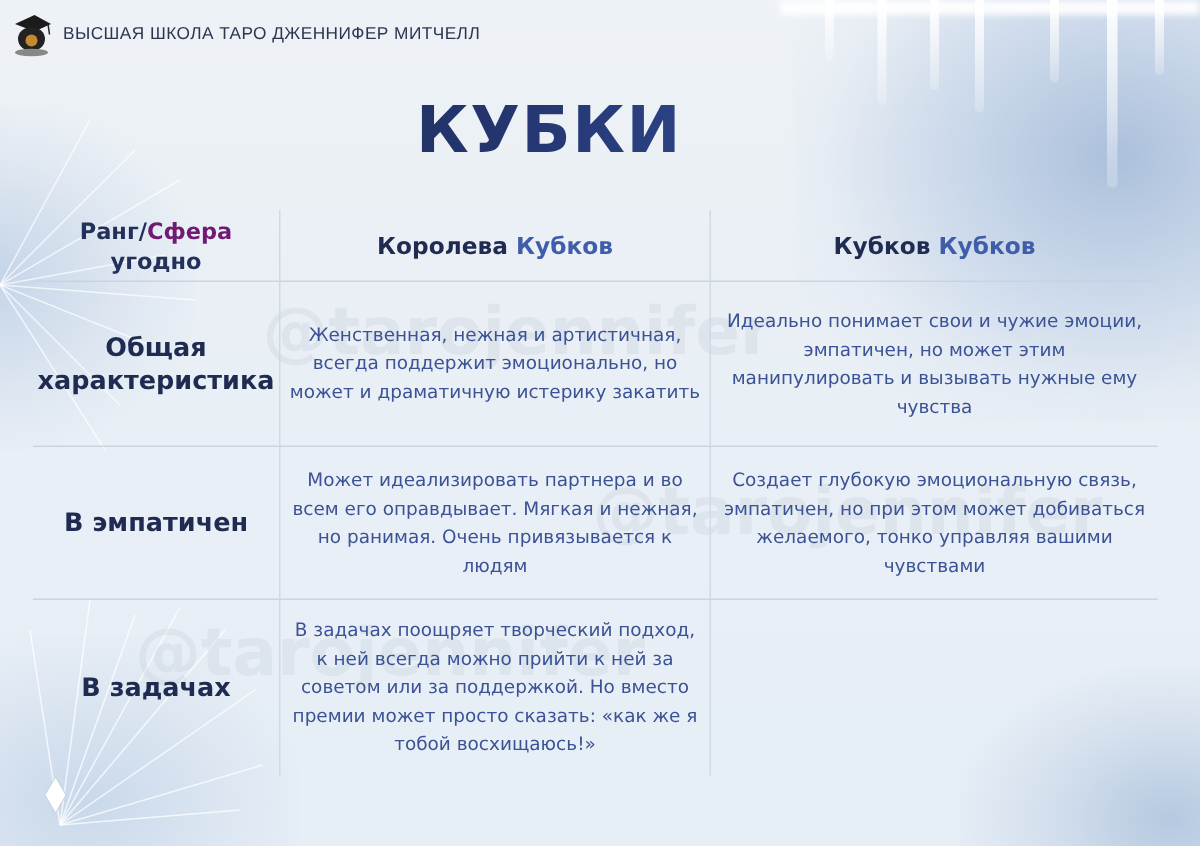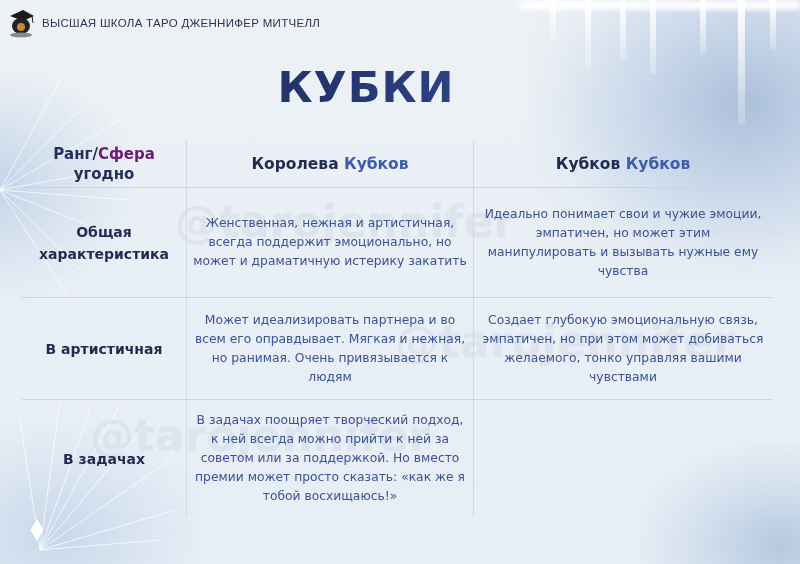--- a/index.html
+++ b/index.html
@@ -55,21 +55,21 @@
   .c2 { width:298px; padding:0 8px; }
   .r-head { height:47px; }
   .r1 { height:109px; }
   .r2 { height:101px; }
   .r3 { height:117px; }
 
   .rank-label { font-family:"DejaVu Sans", sans-serif; font-weight:bold; font-size:15px; line-height:20px; color:#22305a; }
   .rank-label .accent { color:#701a75; }
   .col-head { font-family:"DejaVu Sans", sans-serif; font-weight:bold; font-size:15.5px; color:#1f2b50; }
   .col-head .accent { color:#3f5da8; }
-  .row-label { font-family:"DejaVu Sans", sans-serif; font-weight:bold; font-size:14px; line-height:22px; color:#1f2b50; }
+  .row-label { font-family:"DejaVu Sans", sans-serif; font-weight:bold; font-size:17px; line-height:22px; color:#1f2b50; }
   .body-text { font-family:"DejaVu Sans", sans-serif; font-size:12.3px; line-height:19px; color:#3b5396; }
 
   .watermark {
     position:absolute; font-family:"DejaVu Sans", sans-serif; font-weight:bold; font-size:44px;
     color:rgba(200,208,220,0.35); pointer-events:none; white-space:nowrap;
   }
   .diamond {
     position:absolute; left:30px; bottom:22px; width:14px; height:24px;
   }
 </style>
@@ -164,21 +164,21 @@
     <div class="cell c1">
       <div class="body-text">Женственная, нежная и артистичная, всегда поддержит эмоционально, но может и драматичную истерику закатить</div>
     </div>
     <div class="cell c2">
       <div class="body-text">Идеально понимает свои и чужие эмоции, эмпатичен, но может этим манипулировать и вызывать нужные ему чувства</div>
     </div>
   </div>
 
   <div class="row r2">
     <div class="cell c0">
-      <div class="row-label">В артистичная</div>
+      <div class="row-label">В эмпатичен</div>
     </div>
     <div class="cell c1">
       <div class="body-text">Может идеализировать партнера и во всем его оправдывает. Мягкая и нежная, но ранимая. Очень привязывается к людям</div>
     </div>
     <div class="cell c2">
       <div class="body-text">Создает глубокую эмоциональную связь, эмпатичен, но при этом может добиваться желаемого, тонко управляя вашими чувствами</div>
     </div>
   </div>
 
   <div class="row r3">

